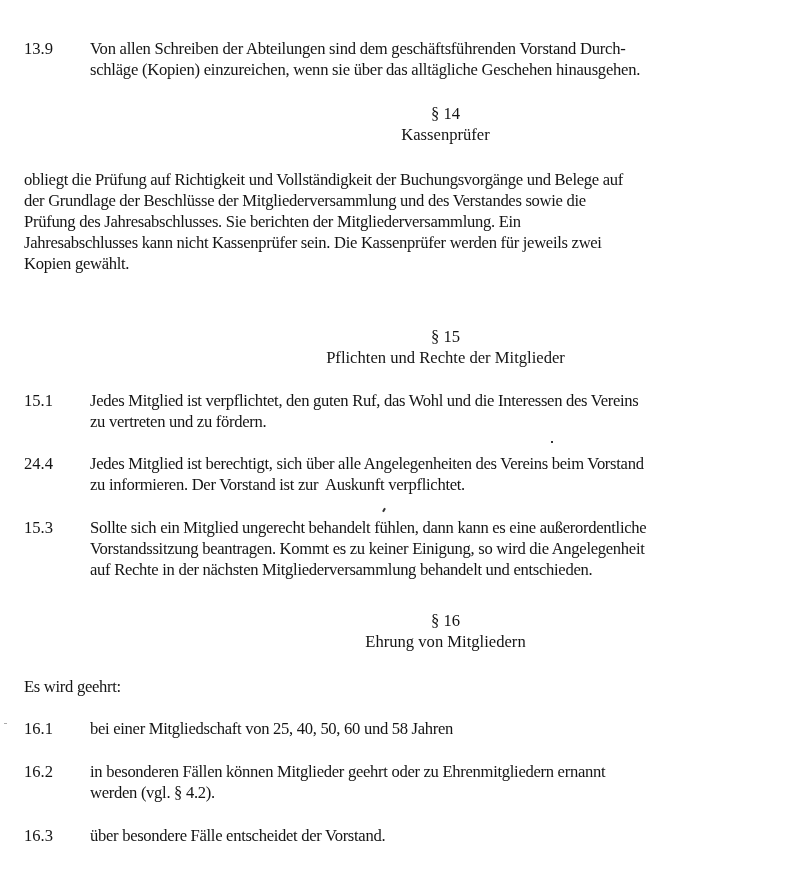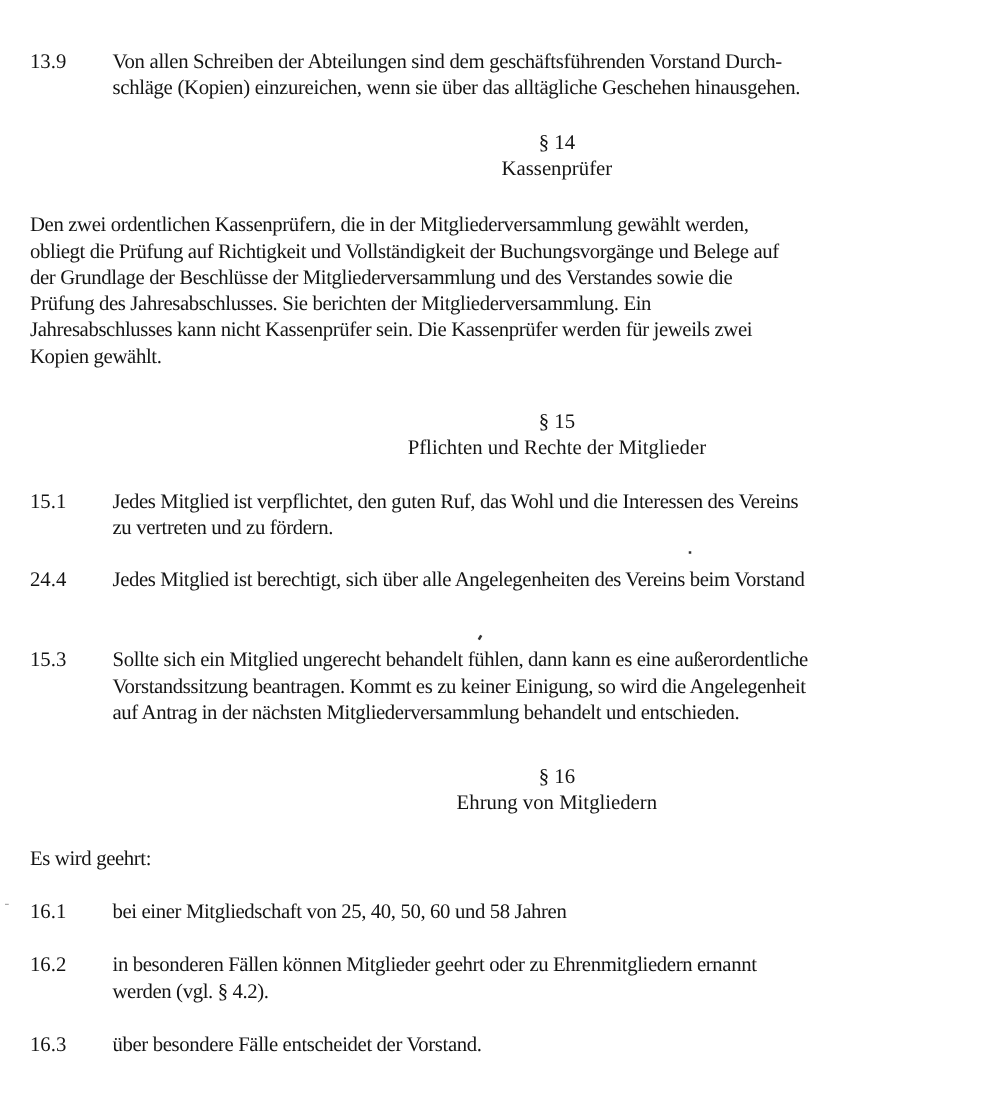--- a/index.html
+++ b/index.html
@@ -62,21 +62,20 @@
       <span class="line" style="letter-spacing:-0.25px;">schläge (Kopien) einzureichen, wenn sie über das alltägliche Geschehen hinausgehen.</span>
     </div>
   </div>
 
   <div class="heading" style="top:103px;">
     <span class="para-sign">§ 14</span>
     <span class="para-title">Kassenprüfer</span>
   </div>
 
   <div class="para" style="top:169px;">
-    <span class="line" style="letter-spacing:-0.3px;">Den zwei ordentlichen Kassenprüfern, die in der Mitgliederversammlung gewählt werden,</span>
     <span class="line" style="letter-spacing:-0.3px;">obliegt die Prüfung auf Richtigkeit und Vollständigkeit der Buchungsvorgänge und Belege auf</span>
     <span class="line" style="letter-spacing:-0.3px;">der Grundlage der Beschlüsse der Mitgliederversammlung und des Verstandes sowie die</span>
     <span class="line" style="letter-spacing:-0.3px;">Prüfung des Jahresabschlusses. Sie berichten der Mitgliederversammlung. Ein</span>
     <span class="line" style="letter-spacing:-0.3px;">Jahresabschlusses kann nicht Kassenprüfer sein. Die Kassenprüfer werden für jeweils zwei</span>
     <span class="line" style="letter-spacing:-0.3px;">Kopien gewählt.</span>
   </div>
 
   <div class="heading" style="top:326px;">
     <span class="para-sign">§ 15</span>
     <span class="para-title">Pflichten und Rechte der Mitglieder</span>
@@ -87,29 +86,30 @@
     <div class="item-text" style="top:390px;">
       <span class="line" style="letter-spacing:-0.3px;">Jedes Mitglied ist verpflichtet, den guten Ruf, das Wohl und die Interessen des Vereins</span>
       <span class="line" style="letter-spacing:-0.3px;">zu vertreten und zu fördern.</span>
     </div>
   </div>
 
   <div>
     <span class="num" style="top:453px;">24.4</span>
     <div class="item-text" style="top:453px;">
       <span class="line" style="letter-spacing:-0.3px;">Jedes Mitglied ist berechtigt, sich über alle Angelegenheiten des Vereins beim Vorstand</span>
+      <span class="line" style="letter-spacing:-0.3px; white-space:pre;">zu informieren. Der Vorstand ist zur  Auskunft verpflichtet.</span>
     </div>
   </div>
 
   <div>
     <span class="num" style="top:517px;">15.3</span>
     <div class="item-text" style="top:517px;">
       <span class="line" style="letter-spacing:-0.3px;">Sollte sich ein Mitglied ungerecht behandelt fühlen, dann kann es eine außerordentliche</span>
       <span class="line" style="letter-spacing:-0.3px;">Vorstandssitzung beantragen. Kommt es zu keiner Einigung, so wird die Angelegenheit</span>
-      <span class="line" style="letter-spacing:-0.3px;">auf Antrag in der nächsten Mitgliederversammlung behandelt und entschieden.</span>
+      <span class="line" style="letter-spacing:-0.3px;">auf Rechte in der nächsten Mitgliederversammlung behandelt und entschieden.</span>
     </div>
   </div>
 
   <div class="heading" style="top:610px;">
     <span class="para-sign">§ 16</span>
     <span class="para-title">Ehrung von Mitgliedern</span>
   </div>
 
   <div class="para" style="top:676px;">
     <span class="line" style="letter-spacing:-0.3px;">Es wird geehrt:</span>

